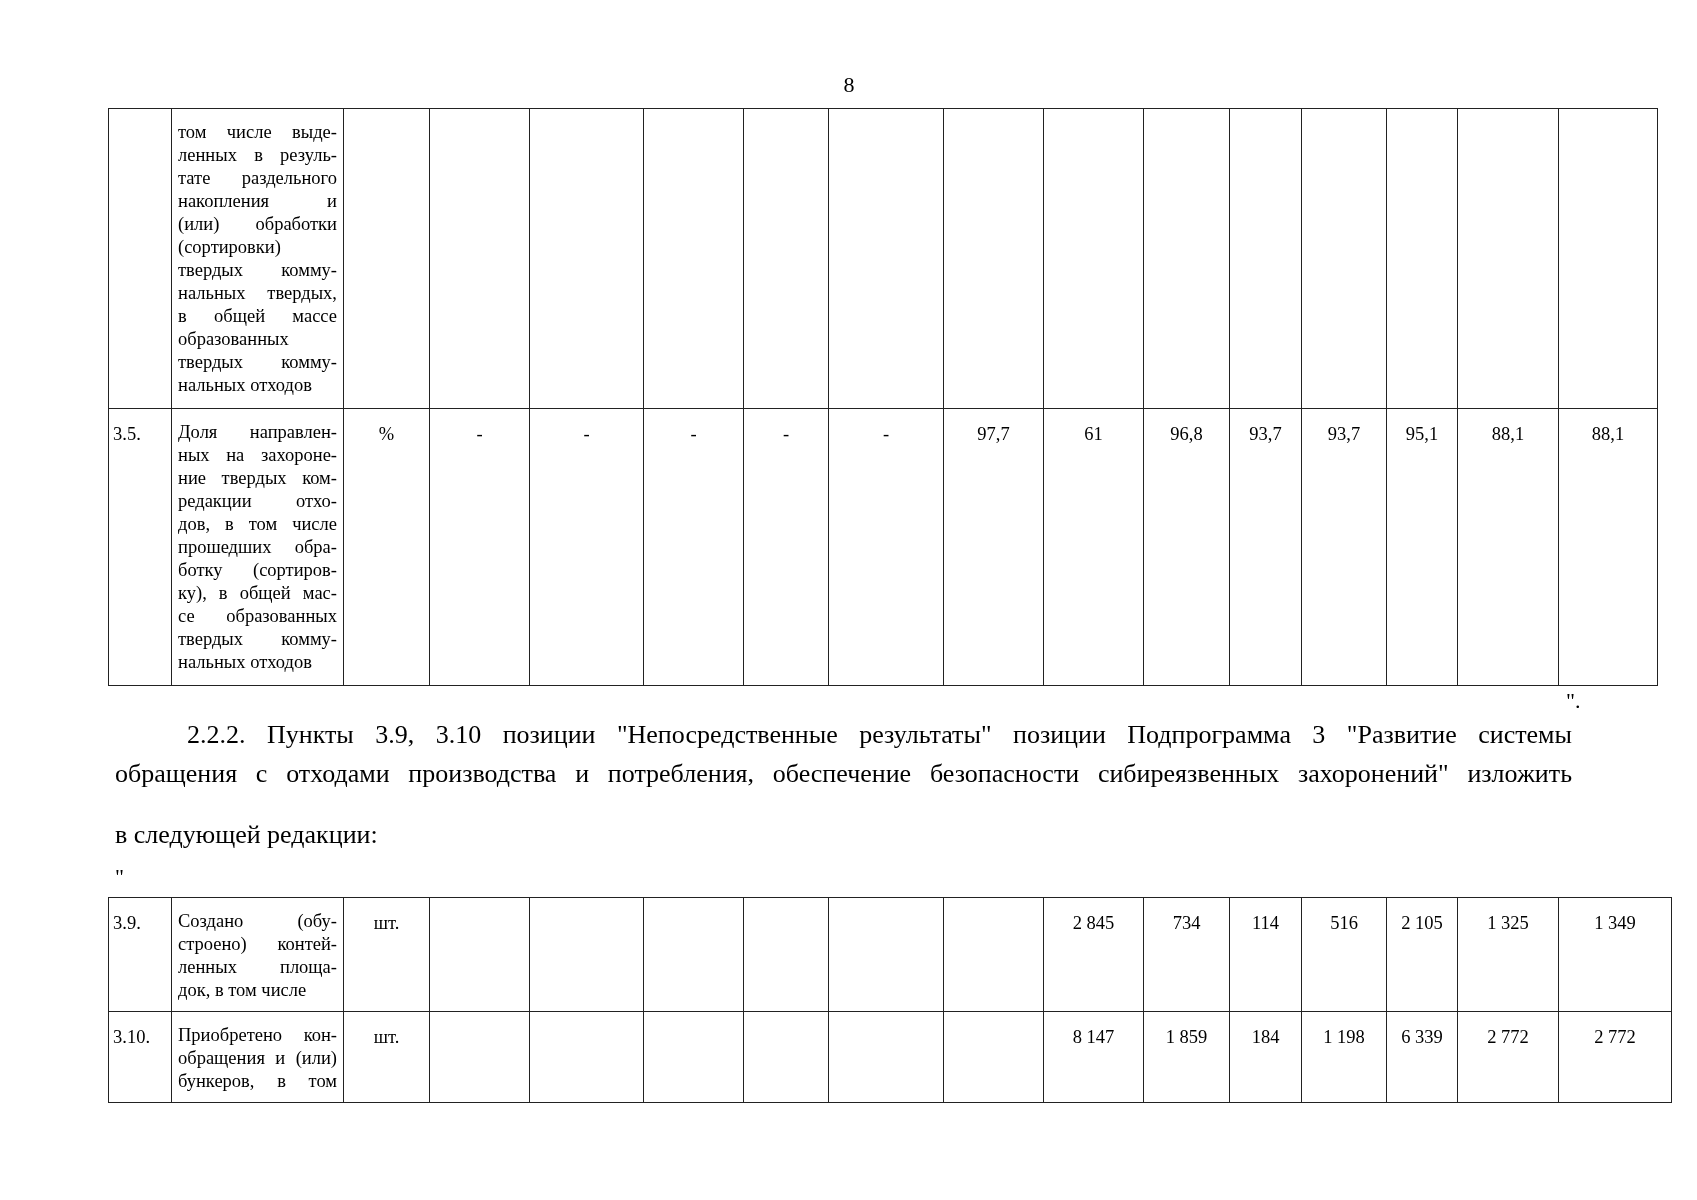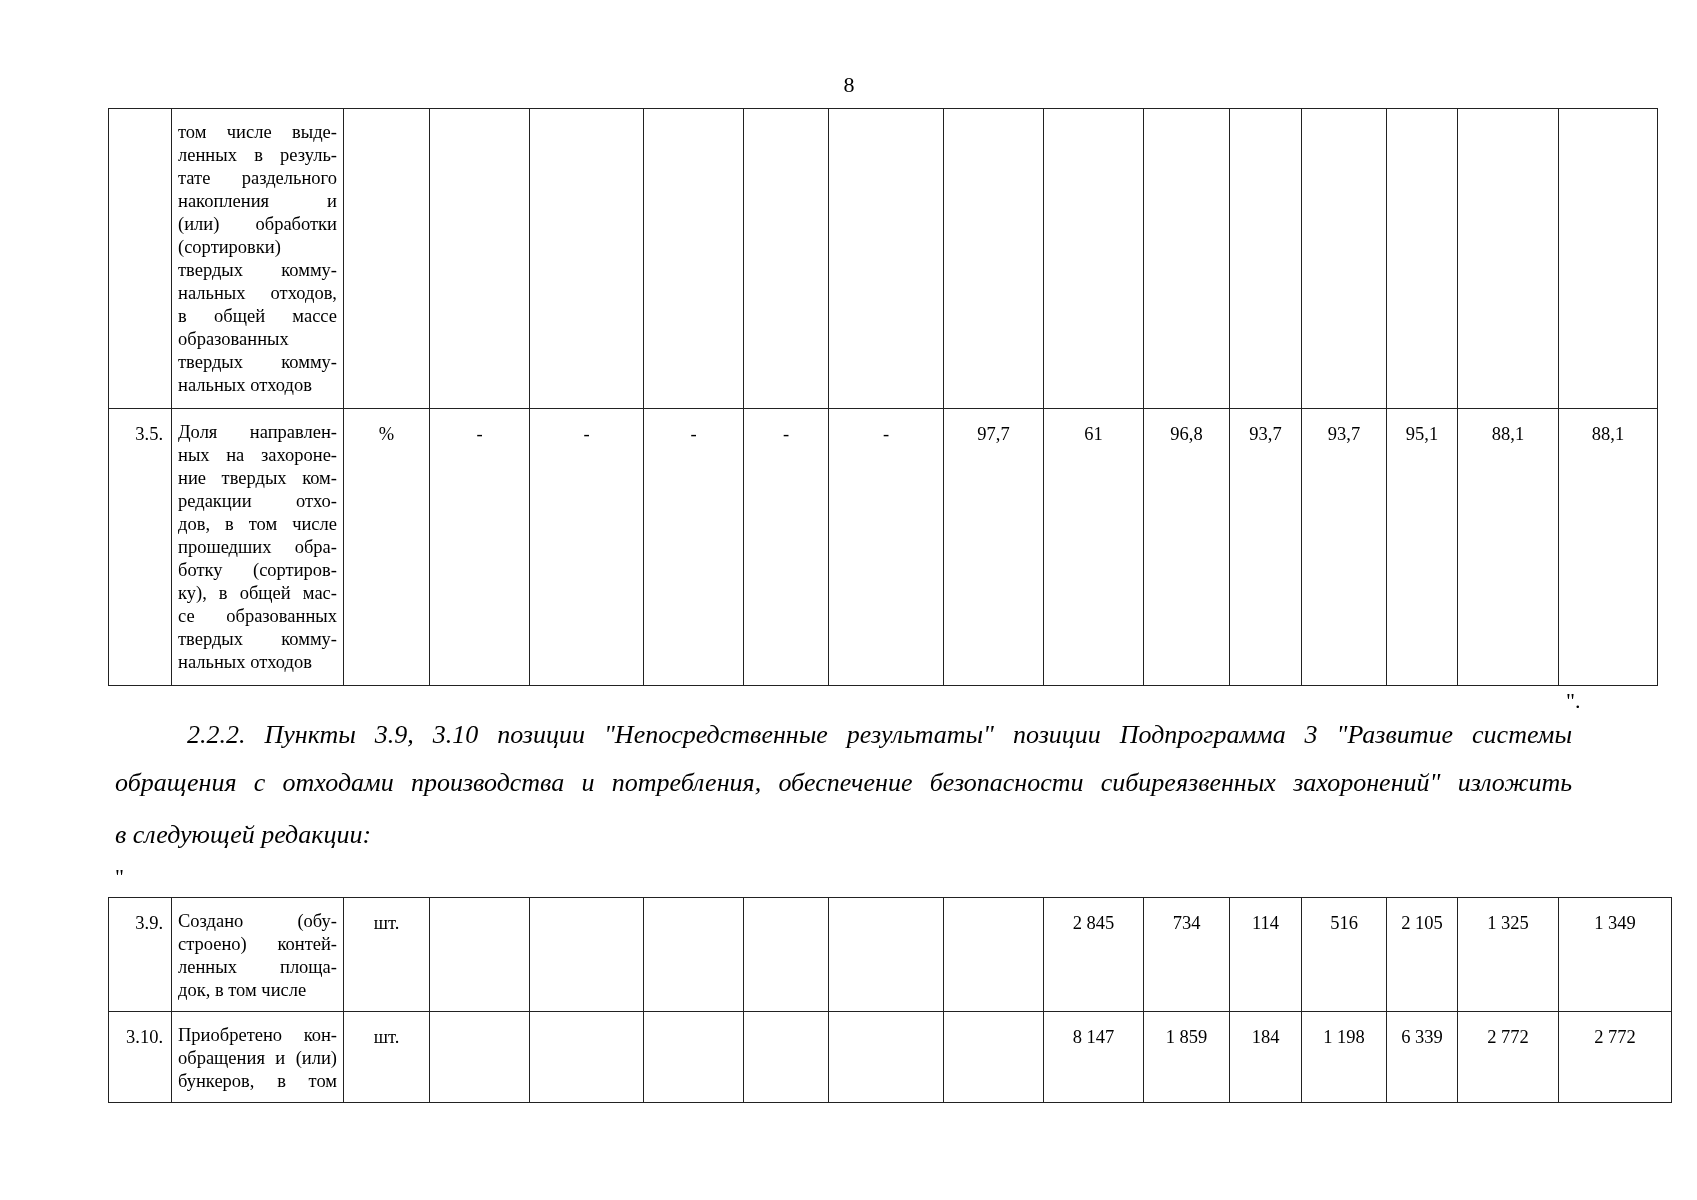--- a/index.html
+++ b/index.html
@@ -30,21 +30,20 @@
       table-layout: fixed;
     }
     table.grid td {
       border: 1.6px solid #222;
       vertical-align: top;
       padding: 0;
       font-size: 18.5px;
       line-height: 23px;
     }
     table.grid td.num {
-      text-align: right;
       padding: 14px 8px 0 4px;
     }
     table.grid td.desc {
       text-align: justify;
       padding: 12px 6px 8px 6px;
       hyphens: manual;
     }
     table.grid td.unit,
     table.grid td.val {
       text-align: center;
@@ -64,21 +63,20 @@
       left: 115px;
       width: 1457px;
       font-size: 26px;
     }
     .para .pline {
       position: absolute;
       left: 0;
       width: 1457px;
       white-space: nowrap;
       line-height: 30px;
-      font-style: italic;
     }
     .para .pline.just {
       text-align: justify;
       text-align-last: justify;
       white-space: normal;
     }
     .quote-mark {
       position: absolute;
       font-size: 22px;
       line-height: 22px;
@@ -112,21 +110,21 @@
       <tr style="height:300px;">
     <td class="num"></td>
     <td class="desc">
       <span class="ln">том числе выде-</span>
       <span class="ln">ленных в резуль-</span>
       <span class="ln">тате раздельного</span>
       <span class="ln">накопления и</span>
       <span class="ln">(или) обработки</span>
       <span class="ln last">(сортировки)</span>
       <span class="ln">твердых комму-</span>
-      <span class="ln">нальных отходов,</span>
+      <span class="ln">нальных твердых,</span>
       <span class="ln">в общей массе</span>
       <span class="ln last">образованных</span>
       <span class="ln">твердых комму-</span>
       <span class="ln last">нальных отходов</span>
     </td>
     <td class="unit"></td>
     <td class="val"></td>
     <td class="val"></td>
     <td class="val"></td>
     <td class="val"></td>
@@ -172,21 +170,21 @@
   </tr>
 </tbody>
   </table>
 
 <div class="quote-mark" style="left:1566px; top:690px;">".</div>
 
 <div class="para" style="top:720px;">
   <div class="pline just" style="top:0px; left:72px; width:1385px;">
     <span>2.2.2. Пункты 3.9, 3.10 позиции "Непосредственные результаты" позиции Подпрограмма 3 "Развитие системы</span>
   </div>
-  <div class="pline just" style="top:48px;">
+  <div class="pline just" style="top:39px;">
     <span>обращения с отходами производства и потребления, обеспечение безопасности сибиреязвенных захоронений" изложить</span>
   </div>
   <div class="pline" style="top:100px;">
     <span>в следующей редакции:</span>
   </div>
 </div>
 
 <div class="quote-mark" style="left:115px; top:866px;">"</div>
 
 <table class="grid" style="left:108px; top:897px; width:1563px;">

